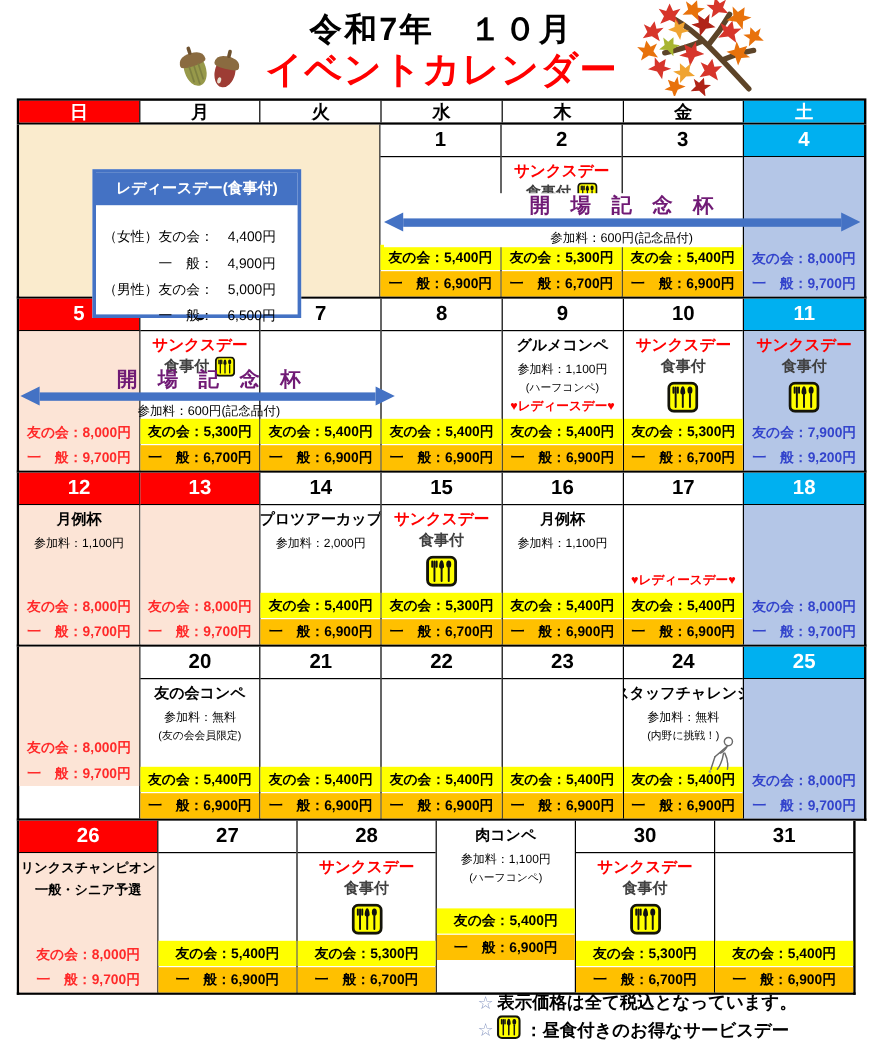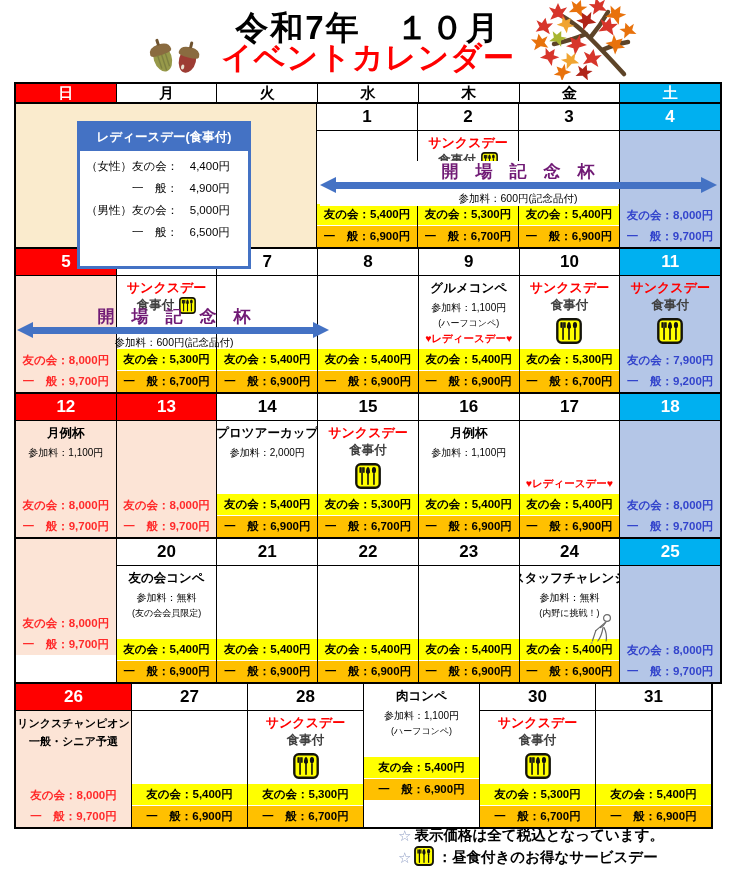--- a/index.html
+++ b/index.html
@@ -1,20 +1,20 @@
 <!DOCTYPE html>
 <html><head>
 <meta charset="utf-8">
 <style>
   html,body{margin:0;padding:0;}
   body{width:736px;height:869px;background:#fff;font-family:"Liberation Sans","DejaVu Sans",sans-serif;}
   .stage{position:relative;width:736px;height:869px;overflow:hidden;background:#fff;}
 
   
-  .title1{position:absolute;left:0;top:6px;width:100%;text-align:center;font-size:33px;font-weight:bold;color:#000;letter-spacing:2px;}
+  .title1{position:absolute;left:0;top:6px;width:100%;text-align:center;font-size:27px;font-weight:bold;color:#000;letter-spacing:2px;}
   .title2{position:absolute;left:0;top:37px;width:100%;text-align:center;font-size:31px;font-weight:bold;color:#ff0000;letter-spacing:1px;}
   .deco-acorns{position:absolute;left:138px;top:22px;}
   .deco-maple{position:absolute;left:528px;top:0px;}
 
   
   .calendar{position:absolute;left:14px;top:82px;width:708px;}
   *{box-sizing:border-box;}
   .wk-head{display:flex;height:22px;border:2px solid #000;background:#fff;}
   .hcell{flex:1 0 0;display:flex;align-items:center;justify-content:center;font-weight:bold;font-size:15px;color:#000;}
   .hcell + .hcell{border-left:1px solid #000;}
@@ -49,24 +49,24 @@
 
   .prices{margin-top:auto;}
   .price-row{height:21px;display:flex;align-items:center;justify-content:center;
              font-weight:bold;font-size:11.5px;color:#000;white-space:nowrap;}
   .price-member.bar{background:#ffff00;margin-bottom:1px;}
   .price-general.bar{background:#ffc000;}
   .price-row.suntext{color:#ff2a2a;background:none;}
   .price-row.sattext{color:#3344cc;background:none;}
 
   
-  .ladies-box{position:absolute;left:61px;top:17px;width:174px;height:148px;border:3px solid #4472c4;background:#fff;}
+  .ladies-box{position:absolute;left:61px;top:37px;width:174px;height:124px;border:3px solid #4472c4;background:#fff;}
   .lb-title{height:27px;background:#4472c4;color:#fff;font-weight:bold;font-size:12.5px;
             display:flex;align-items:center;justify-content:center;white-space:nowrap;}
-  .lb-body{padding:4px 0 0 6px;}
+  .lb-body{padding:16px 0 0 6px;}
   .lb-row{white-space:pre;font-size:11.5px;color:#000;line-height:22px;}
 
   
   .band1{position:absolute;left:320px;top:161px;width:298px;height:45px;background:#fff;z-index:2;}
   .kj-title{position:absolute;z-index:3;font-weight:bold;font-size:17px;color:#701a75;text-align:center;white-space:pre;}
   .kj-fee{position:absolute;z-index:3;font-size:10.5px;color:#000;text-align:center;}
   .kj-title.t1{left:322px;top:160px;width:392px;}
   .kj-fee.f1{left:322px;top:192px;width:392px;}
   .kj-title.t2{left:16px;top:305px;width:316px;}
   .kj-fee.f2{left:16px;top:336px;width:316px;}

